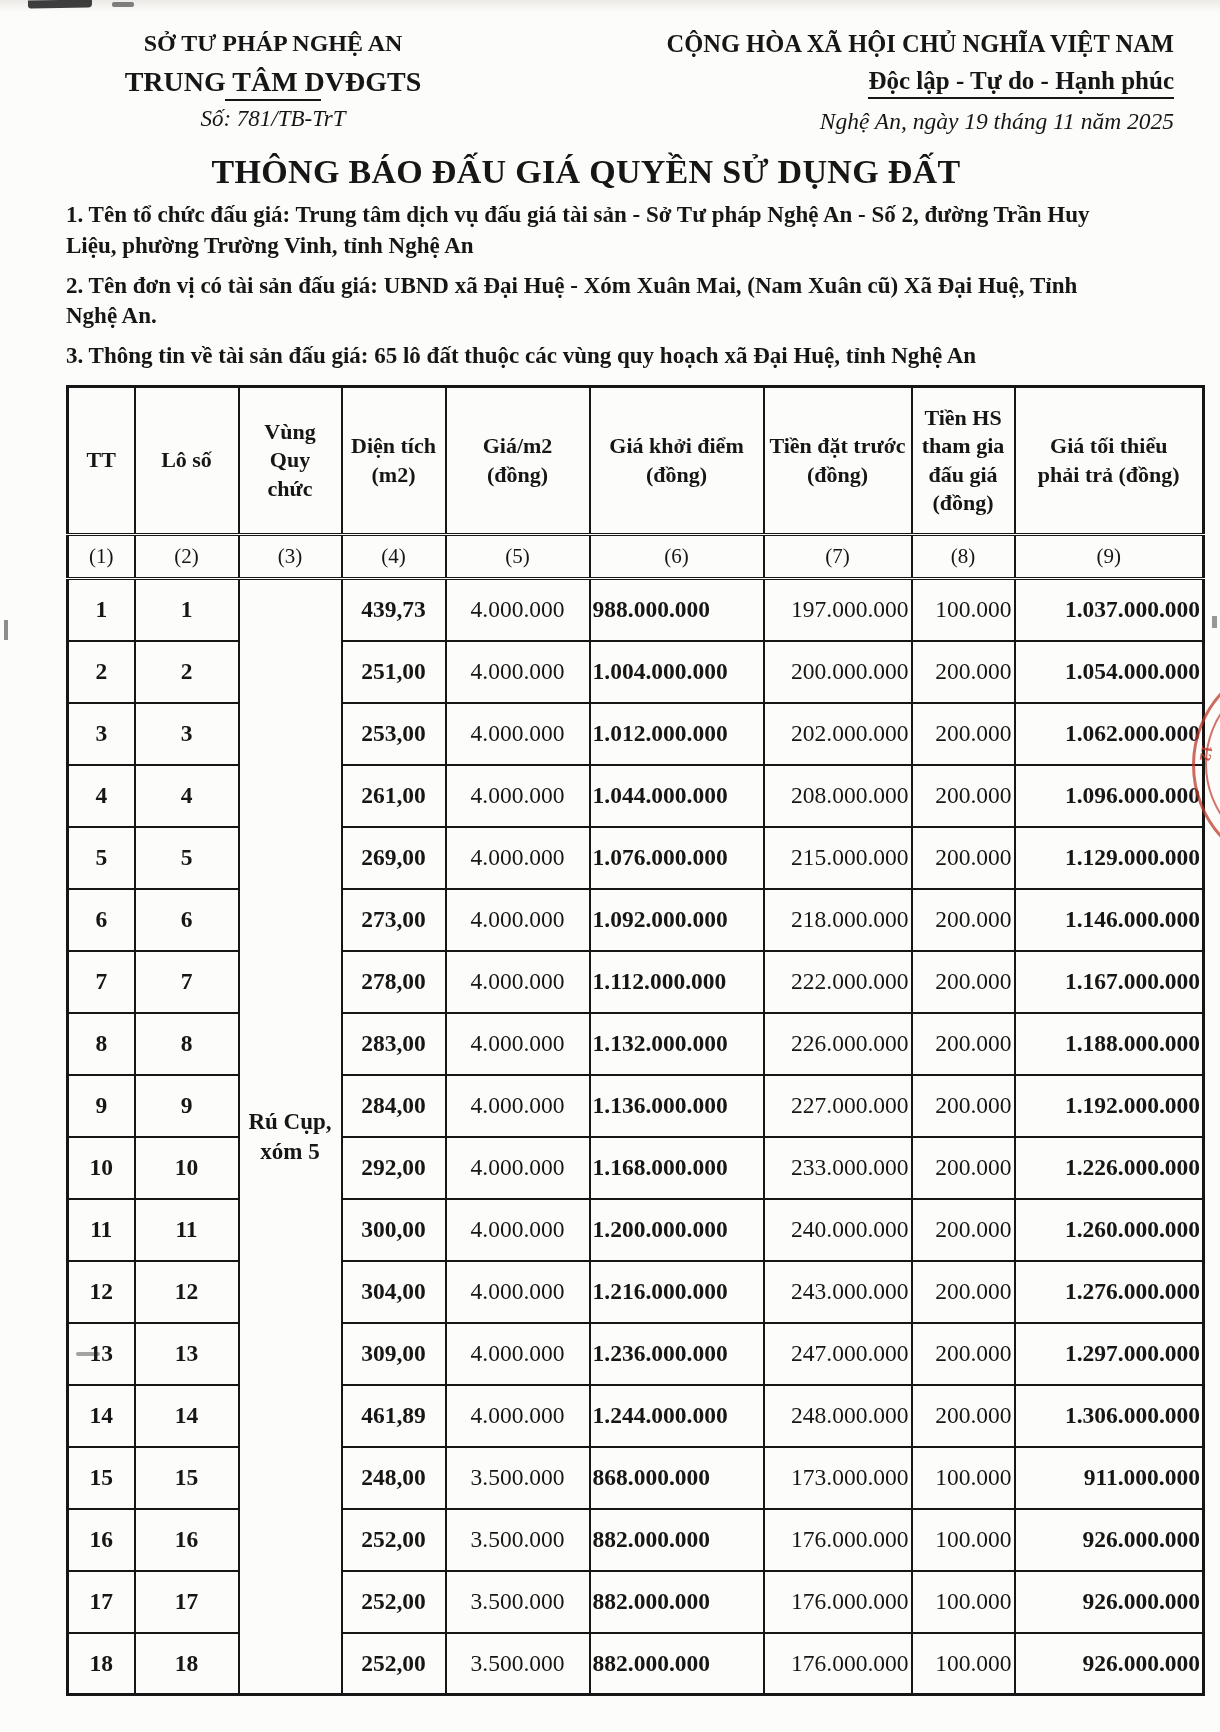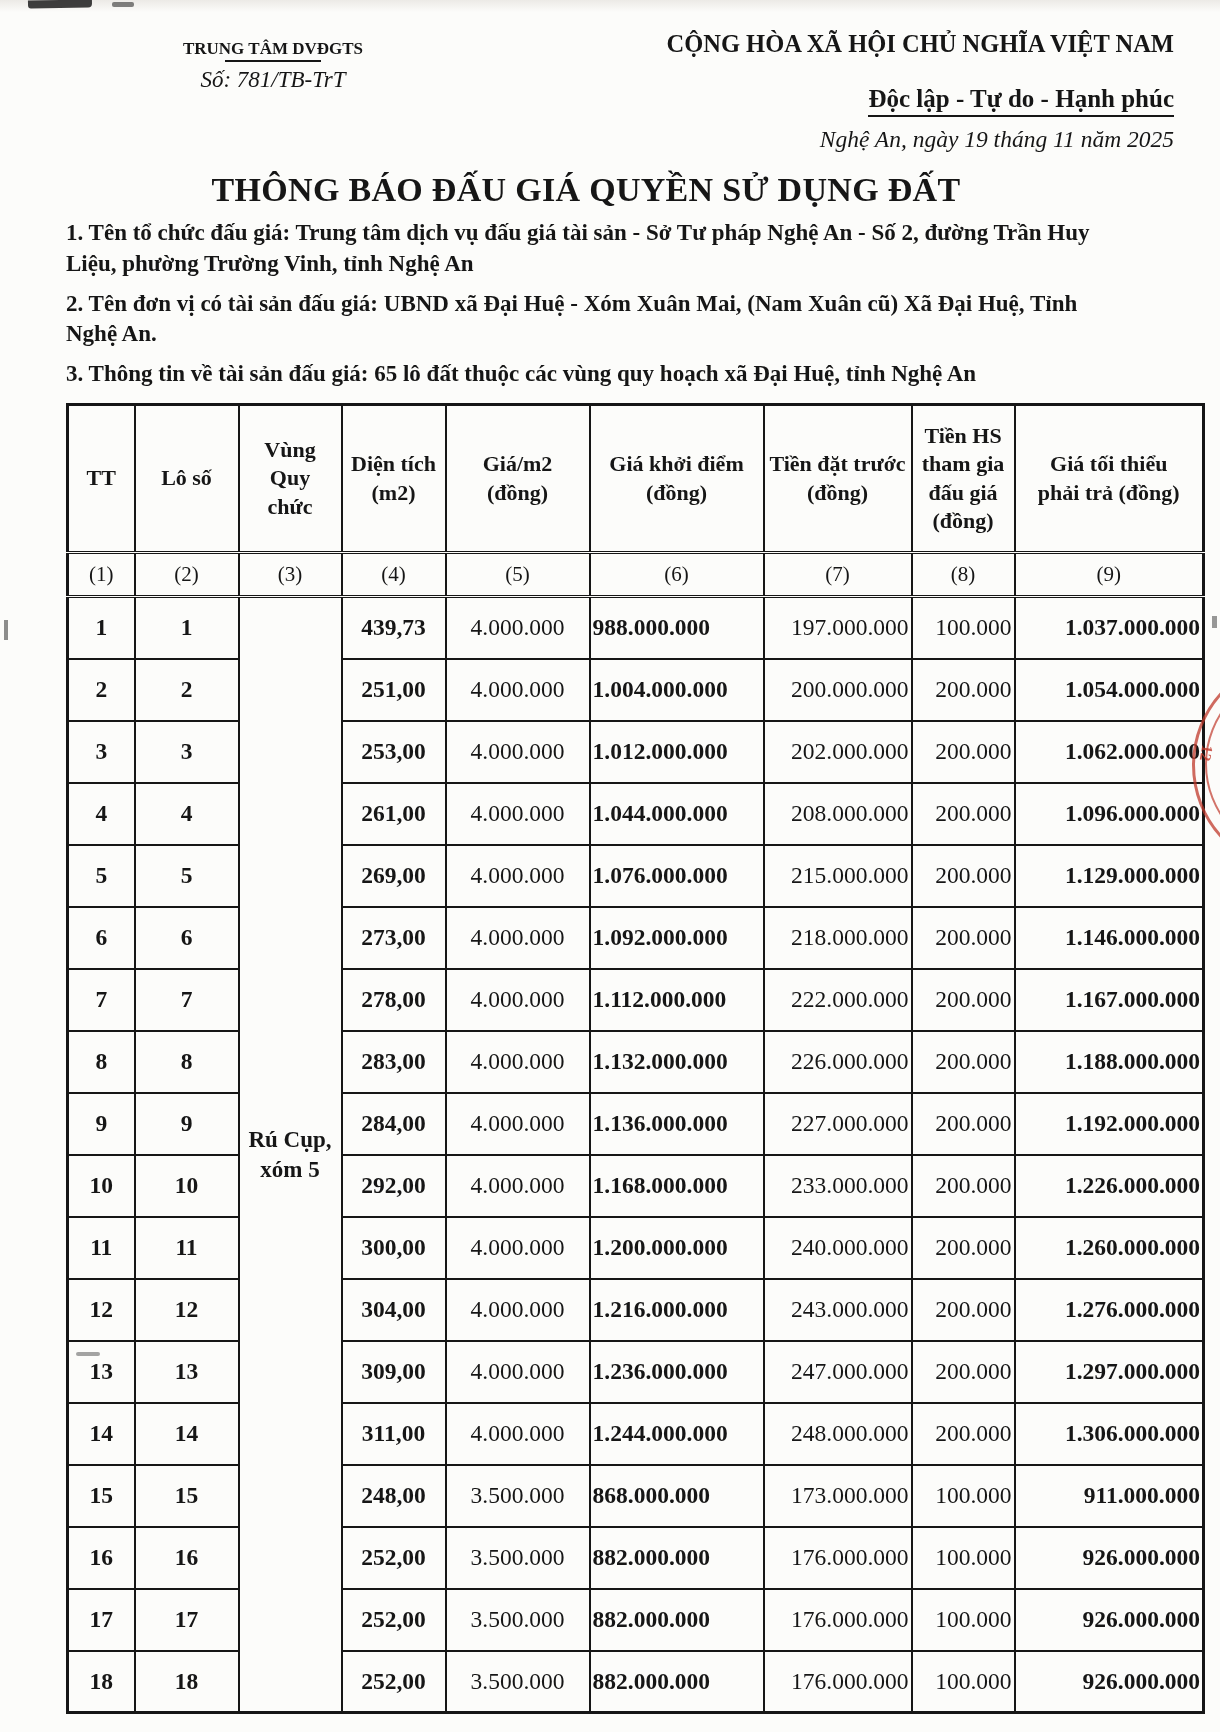--- a/index.html
+++ b/index.html
@@ -22,25 +22,25 @@
   .a2 { left:112px; top:2px; width:22px; height:5px; opacity:.55; border-radius:2px; }
   .a3 { left:4px; top:620px; width:4px; height:20px; opacity:.5; }
   .a4 { left:76px; top:1352px; width:24px; height:4px; opacity:.4; border-radius:2px; }
   .a5 { left:1212px; top:616px; width:5px; height:12px; opacity:.45; }
 
   
   .doc-header { display:flex; }
   .head-left { width:480px; padding-left:66px; text-align:center; box-sizing:border-box; }
   .head-right { flex:1; text-align:right; padding-right:46px; }
   .org1 { font-weight:bold; font-size:24px; }
-  .org2 { font-weight:bold; font-size:17px; margin-top:9px; }
+  .org2 { font-weight:bold; font-size:28px; margin-top:9px; }
   .sep-line { width:96px; border-bottom:2.5px solid #161616; margin:1px auto 5px auto; }
   .doc-no { font-style:italic; font-size:23px; margin-top:2px; }
   .nat1 { font-weight:bold; font-size:24.5px; }
-  .nat2 { margin-top:27px; }
+  .nat2 { margin-top:9px; }
   .nat2 span { display:inline-block; font-weight:bold; font-size:25px;
     border-bottom:2.5px solid #161616; padding-bottom:2px; }
   .place-date { font-style:italic; font-size:23.5px; margin-top:9px; }
 
   
   .content { padding-left:66px; width:1140px; box-sizing:content-box; }
   .title { width:1040px; text-align:center; font-size:34px; font-weight:bold;
     margin:18px 0 0 0; letter-spacing:.3px; }
   .para { font-weight:bold; font-size:23px; line-height:1.34; margin:9px 0 0 0;
     white-space:pre-line; width:1140px; }
@@ -84,20 +84,21 @@
 <div class="page">
   <div class="top-shade"></div>
   <div class="artifact a1"></div>
   <div class="artifact a2"></div>
   <div class="artifact a3"></div>
   <div class="artifact a4"></div>
   <div class="artifact a5"></div>
 
   <header class="doc-header">
     <div class="head-left">
+      <div class="org1">SỞ TƯ PHÁP NGHỆ AN</div>
       <div class="org2">TRUNG TÂM DVĐGTS</div>
       <div class="sep-line"></div>
       <div class="doc-no">Số: 781/TB-TrT</div>
     </div>
     <div class="head-right">
       <div class="nat1">CỘNG HÒA XÃ HỘI CHỦ NGHĨA VIỆT NAM</div>
       <div class="nat2"><span>Độc lập - Tự do - Hạnh phúc</span></div>
       <div class="place-date">Nghệ An, ngày 19 tháng 11 năm 2025</div>
     </div>
   </header>
@@ -285,21 +286,21 @@
             <td class="c-area">309,00</td>
             <td class="c-price">4.000.000</td>
             <td class="c-start">1.236.000.000</td>
             <td class="c-deposit">247.000.000</td>
             <td class="c-fee">200.000</td>
             <td class="c-min">1.297.000.000</td>
           </tr>
           <tr>
             <td class="c-tt">14</td>
             <td class="c-lo">14</td>
-            <td class="c-area">311,00</td>
+            <td class="c-area">461,89</td>
             <td class="c-price">4.000.000</td>
             <td class="c-start">1.244.000.000</td>
             <td class="c-deposit">248.000.000</td>
             <td class="c-fee">200.000</td>
             <td class="c-min">1.306.000.000</td>
           </tr>
           <tr>
             <td class="c-tt">15</td>
             <td class="c-lo">15</td>
             <td class="c-area">248,00</td>

